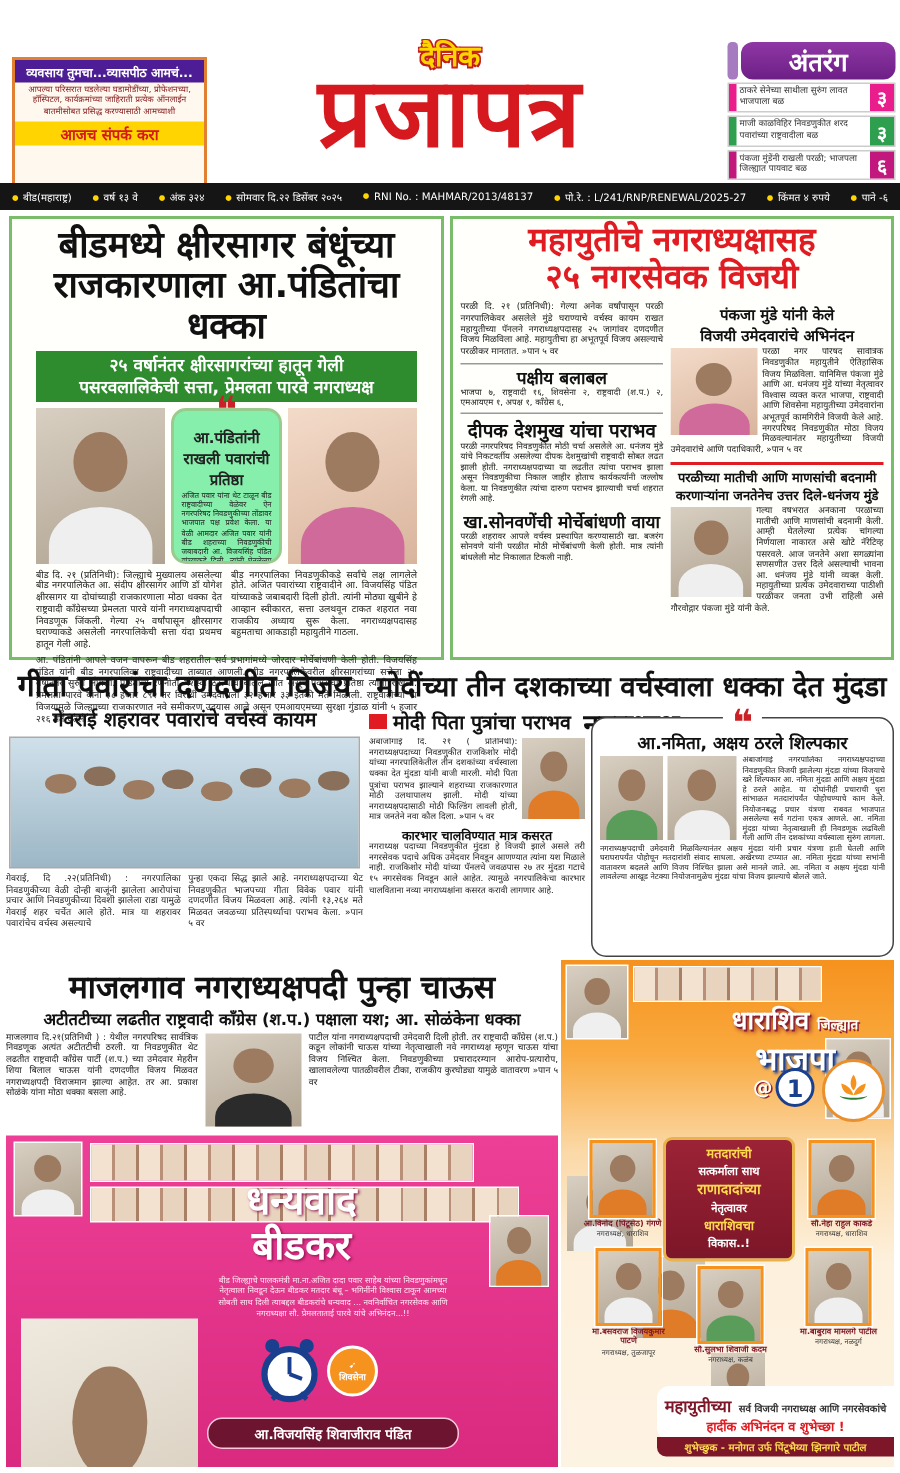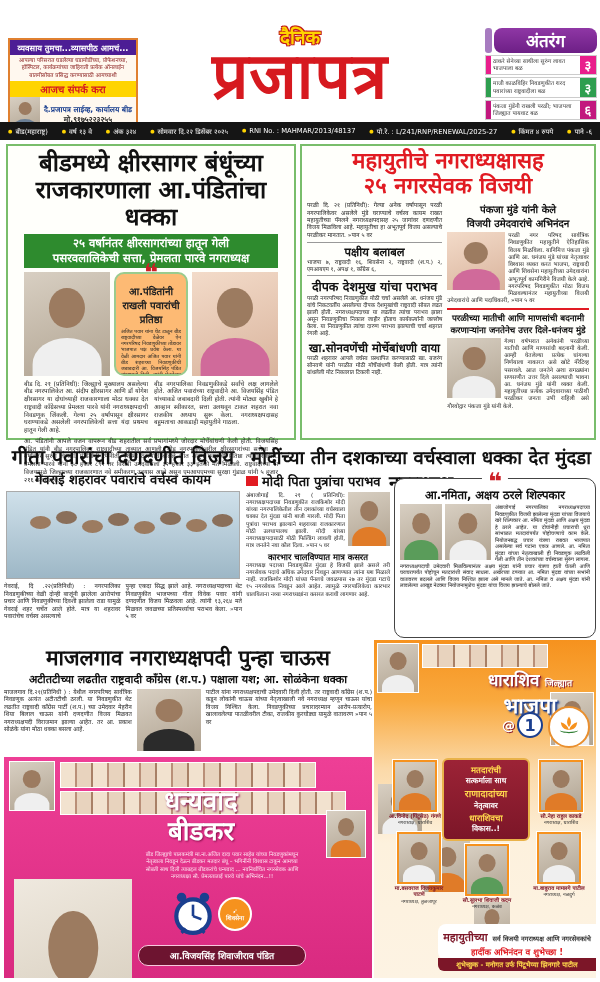--- a/index.html
+++ b/index.html
@@ -46,21 +46,21 @@
   .ant-num { width:16px; color:#fff; font-weight:bold; font-size:13px; display:flex; align-items:center; justify-content:center; }
 
   
   .datestrip { background:#151515; color:#fff; display:flex; align-items:center; justify-content:space-between; font-size:6.8px; padding:0 8px; }
   .datestrip span::before { content:"●"; color:#ffd400; font-size:5px; margin-right:3px; vertical-align:1px; }
 
   .headline-xl { font-weight:bold; color:#111; text-align:center; line-height:1.12; }
   .red { color:#e11b22; }
   .subgreen { background:#2e8b2e; color:#fff; font-weight:bold; text-align:center; font-size:11.5px; line-height:1.3; padding:2px 0; }
   .qmark { color:#cc2027; font-size:24px; line-height:0.6; font-weight:bold; }
-  .quotebox { border:2px solid #9acb8e; border-radius:10px; background:#fdba74; text-align:center; padding:10px 5px 4px; }
+  .quotebox { border:2px solid #9acb8e; border-radius:10px; background:#86efac; text-align:center; padding:10px 5px 4px; }
   .sechead { font-weight:bold; color:#111; text-align:center; }
   .hairline { border-top:1px solid #999; }
 
   .roundbox { border:1.5px solid #444; border-radius:10px; background:#fff; }
 
   
   .pinkad { background:linear-gradient(180deg,#ee3f96,#d92a80); overflow:hidden; }
   .thanks { color:#fff; font-weight:bold; font-size:26px; text-align:center; line-height:1.15; text-shadow:1px 1px 2px #8a0f4d; }
   .pink-body { color:#ffe9f4; font-size:5.4px; text-align:center; line-height:1.35; }
   .maroonpill { background:#6d1430; color:#fff; font-weight:bold; font-size:9px; text-align:center; border-radius:10px; border:1px solid #f7c8dd; padding:3px 4px; }
@@ -87,27 +87,20 @@
 </style>
 </head>
 <body>
 
 <div class="page">
 
   <div class="abs tl-ad" style="left:8px;top:38px;width:130px;height:90px;">
     <div class="tl-ad-top">व्यवसाय तुमचा...व्यासपीठ आमचं...</div>
     <div class="tl-ad-body">आपल्या परिसरात घडलेल्या घडामोडींच्या, प्रोफेशनच्या, हॉस्पिटल, कार्यक्रमांच्या जाहिराती प्रत्येक ऑनलाईन बातमीसोबत प्रसिद्ध करण्यासाठी आमच्याशी</div>
     <div class="tl-ad-cta">आजच संपर्क करा</div>
-    <div style="display:flex;align-items:center;">
-      <div class="ph" style="width:30px;height:34px;flex:0 0 auto;"></div>
-      <div style="flex:1;">
-        <div class="tl-ad-org">दै.प्रजापत्र लाईव्ह, कार्यालय बीड</div>
-        <div class="tl-ad-ph">मो.९१७५२२३२५५</div>
-      </div>
-    </div>
   </div>
 
   <div class="abs dainik" style="left:0;top:24px;width:600px;text-align:center;">दैनिक</div>
   <div class="abs mast-title" style="left:0;top:44px;width:600px;text-align:center;">प्रजापत्र</div>
   <div class="abs mast-web" style="left:150px;top:124px;">www.prajapatra.com</div>
   <div class="abs mast-web" style="left:340px;top:124px;"><span>▪ </span><span>email:prajapatra@gmail.com</span></div>
 
   <div class="abs" style="left:485px;top:28px;width:112px;">
     <div style="display:flex;">
       <div style="width:7px;background:#a77bc0;border-radius:3px;margin-right:2px;"></div>

